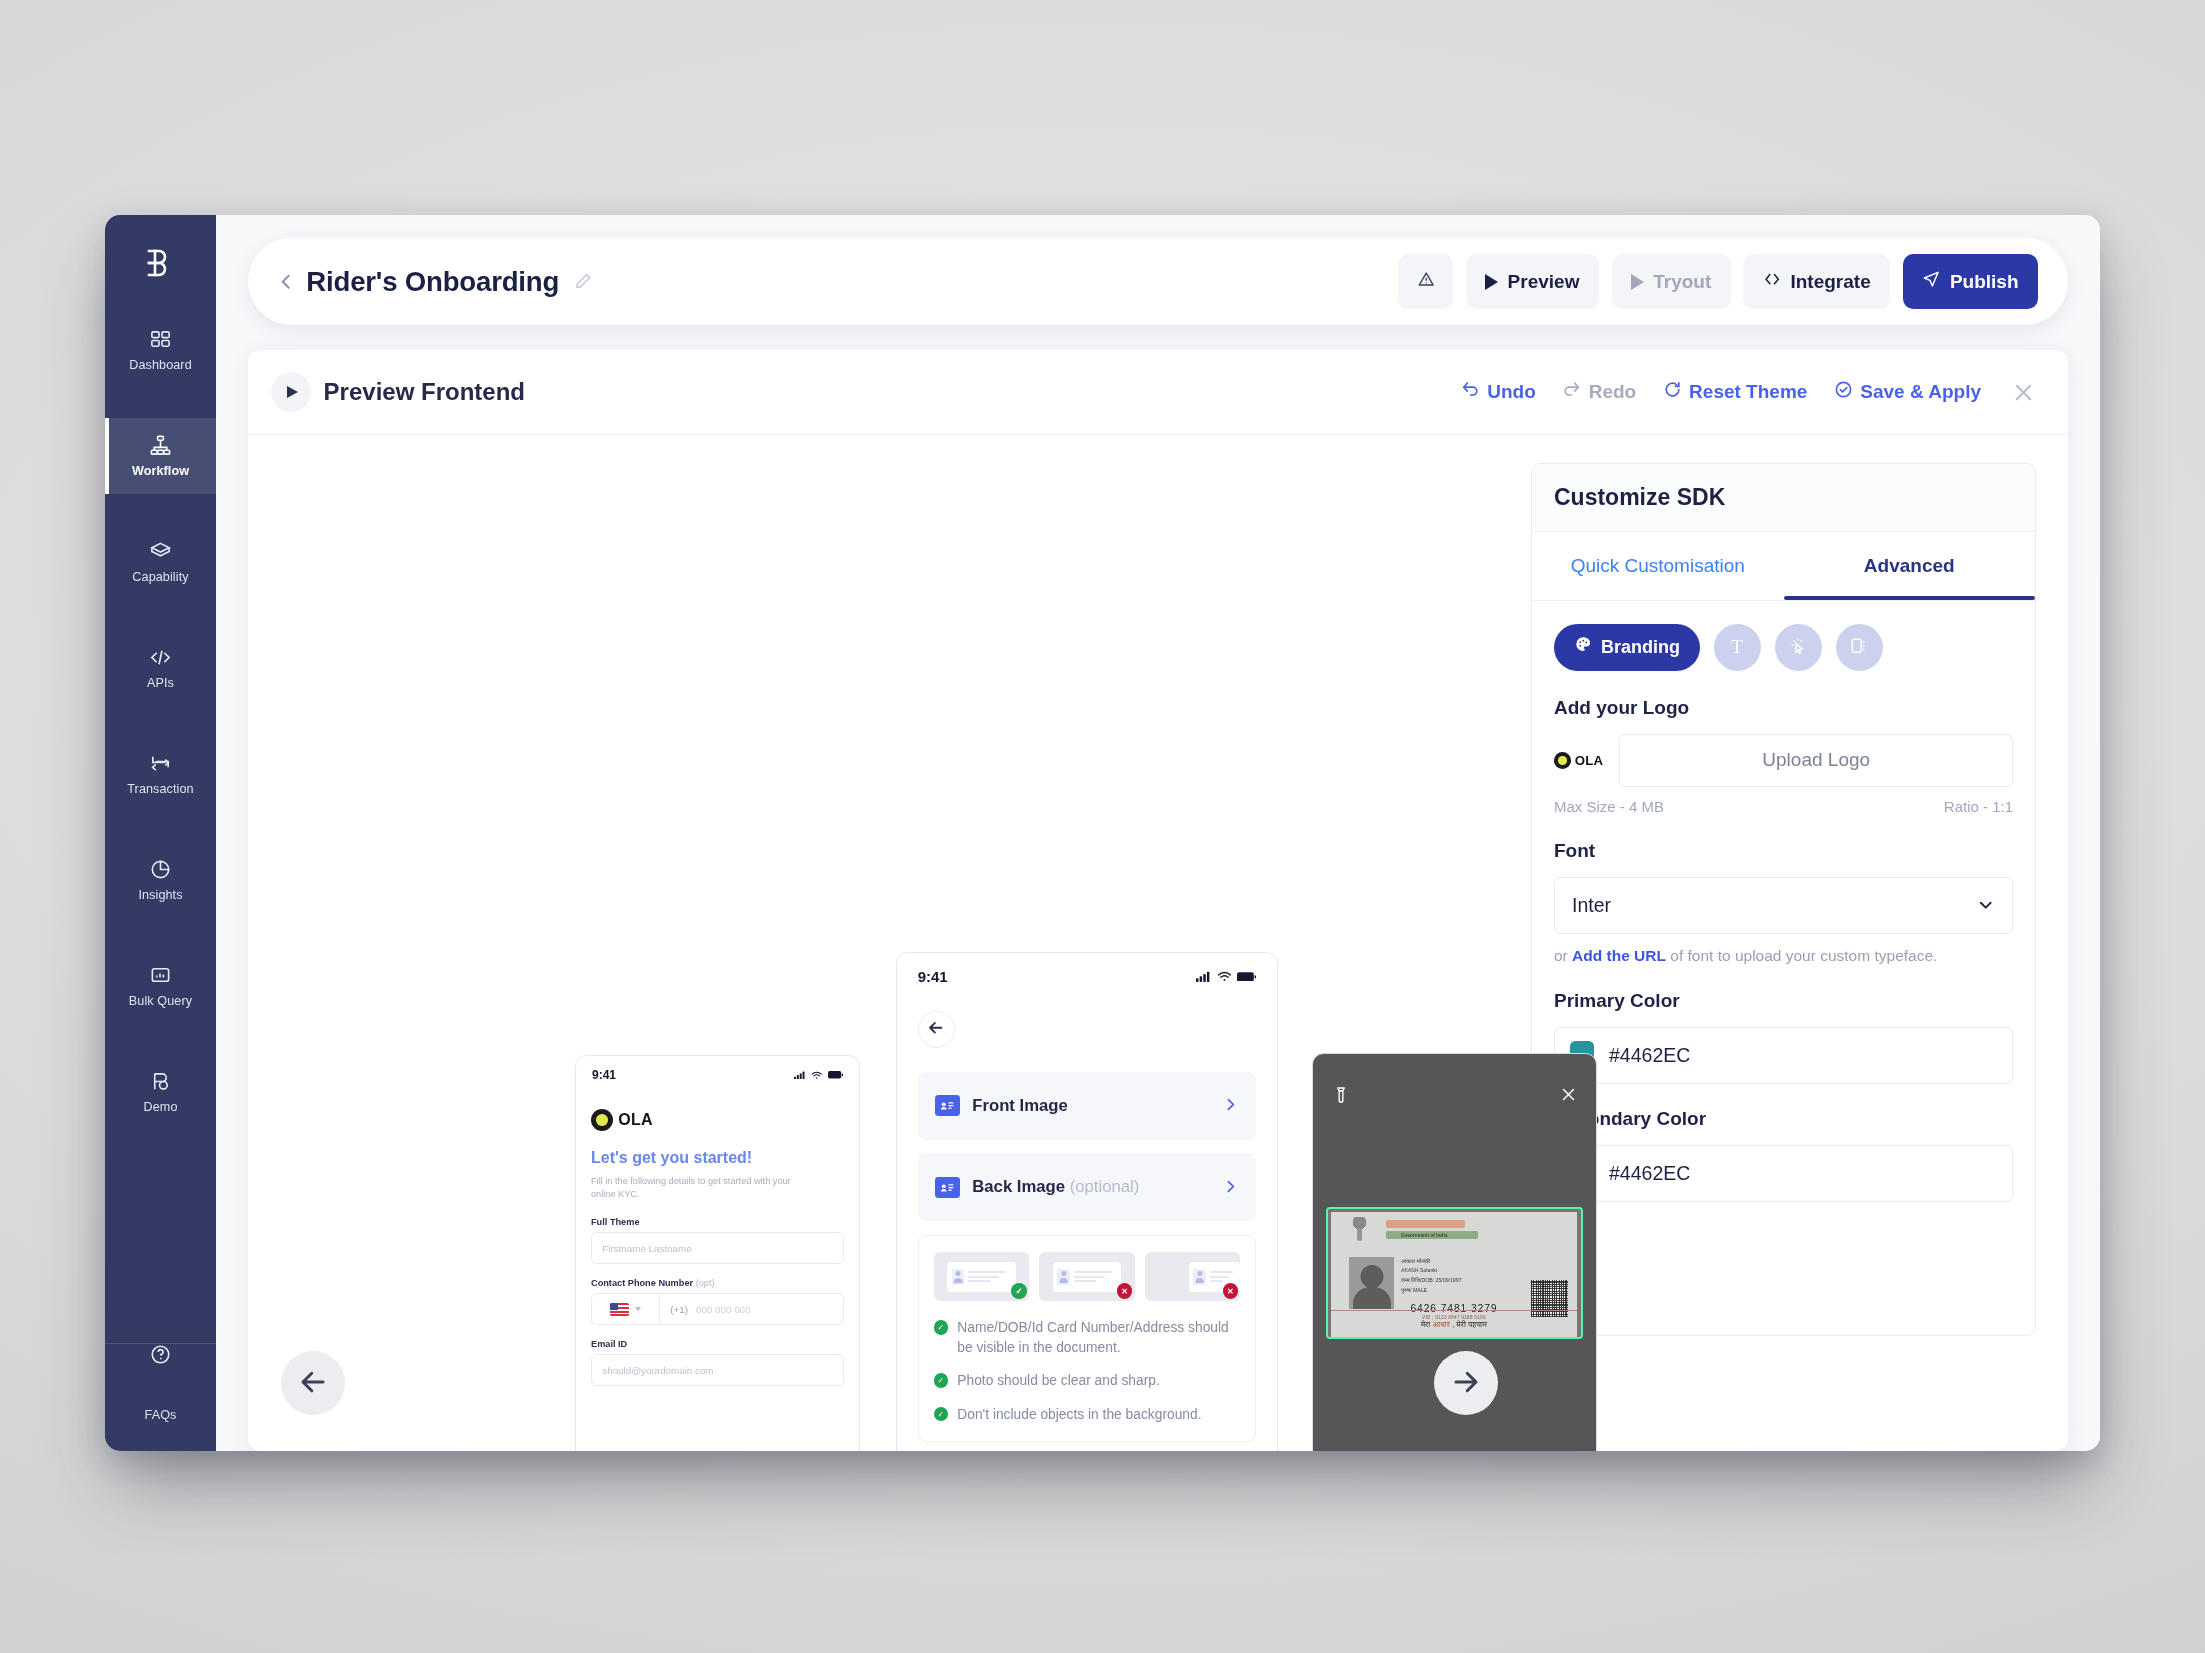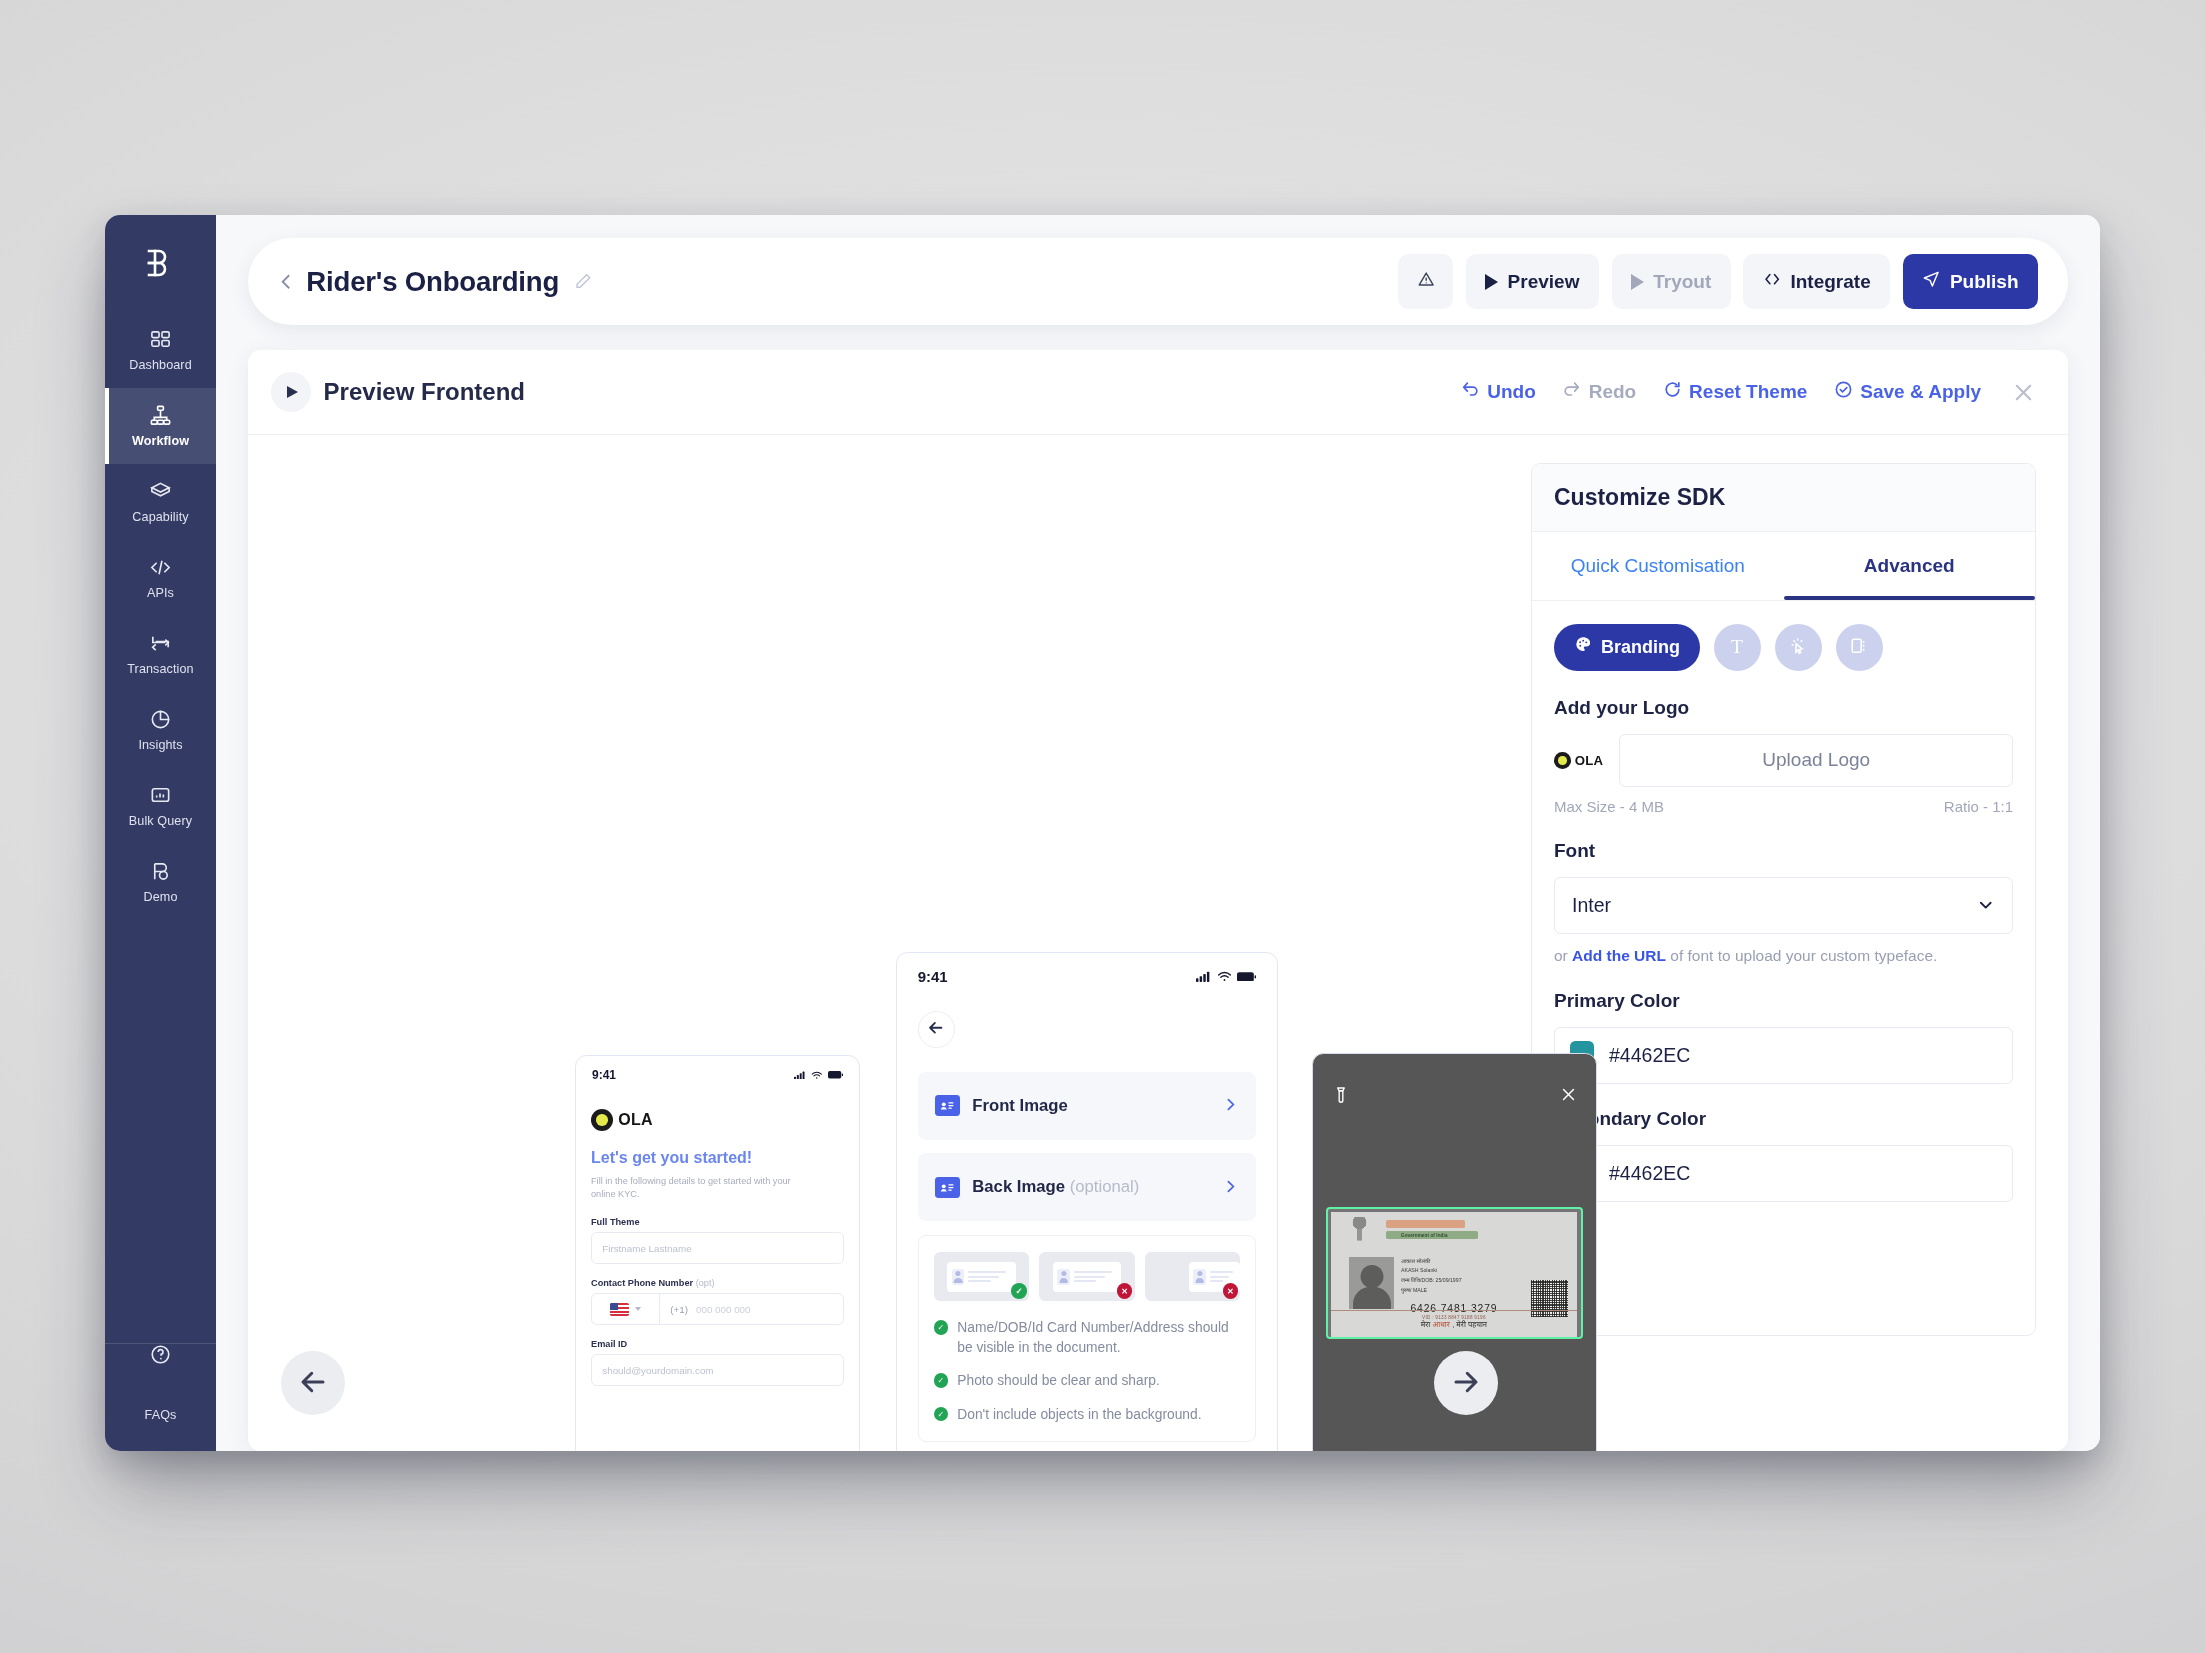--- a/index.html
+++ b/index.html
@@ -17,21 +17,21 @@
     box-shadow: 0 40px 75px -11.5px rgba(40,42,60,.42), 0 10.3px 29px rgba(40,42,60,.18);
     background:#f7f8fa;
   }
   
   #sidebar{
     width:111px; flex:0 0 111px; background:#333a64; color:#fff;
     display:flex; flex-direction:column; align-items:center; padding-top:27.6px;
     position:relative;
   }
   .brand-logo{ width:40px; height:40px; display:flex; align-items:center; justify-content:center; margin-bottom:29px;}
-  .nav{ width:100%; display:flex; flex-direction:column; align-items:stretch; }
+  .nav{ width:100%; display:flex; flex-direction:column; align-items:stretch;gap:30px; }
   .nav-item{
     width:100%; height:76px; display:flex; flex-direction:column;
     align-items:center; justify-content:center; gap:6.3px; position:relative;
     color:#d7dae8;
   }
   .nav-item.active{ background:rgba(255,255,255,.1); }
   .nav-item.active:before{
     content:""; position:absolute; left:0; top:0; bottom:0; width:4px; background:#fff;
   }
   .nav-icon{ width:25px; height:25px; display:flex; align-items:center; justify-content:center;}

